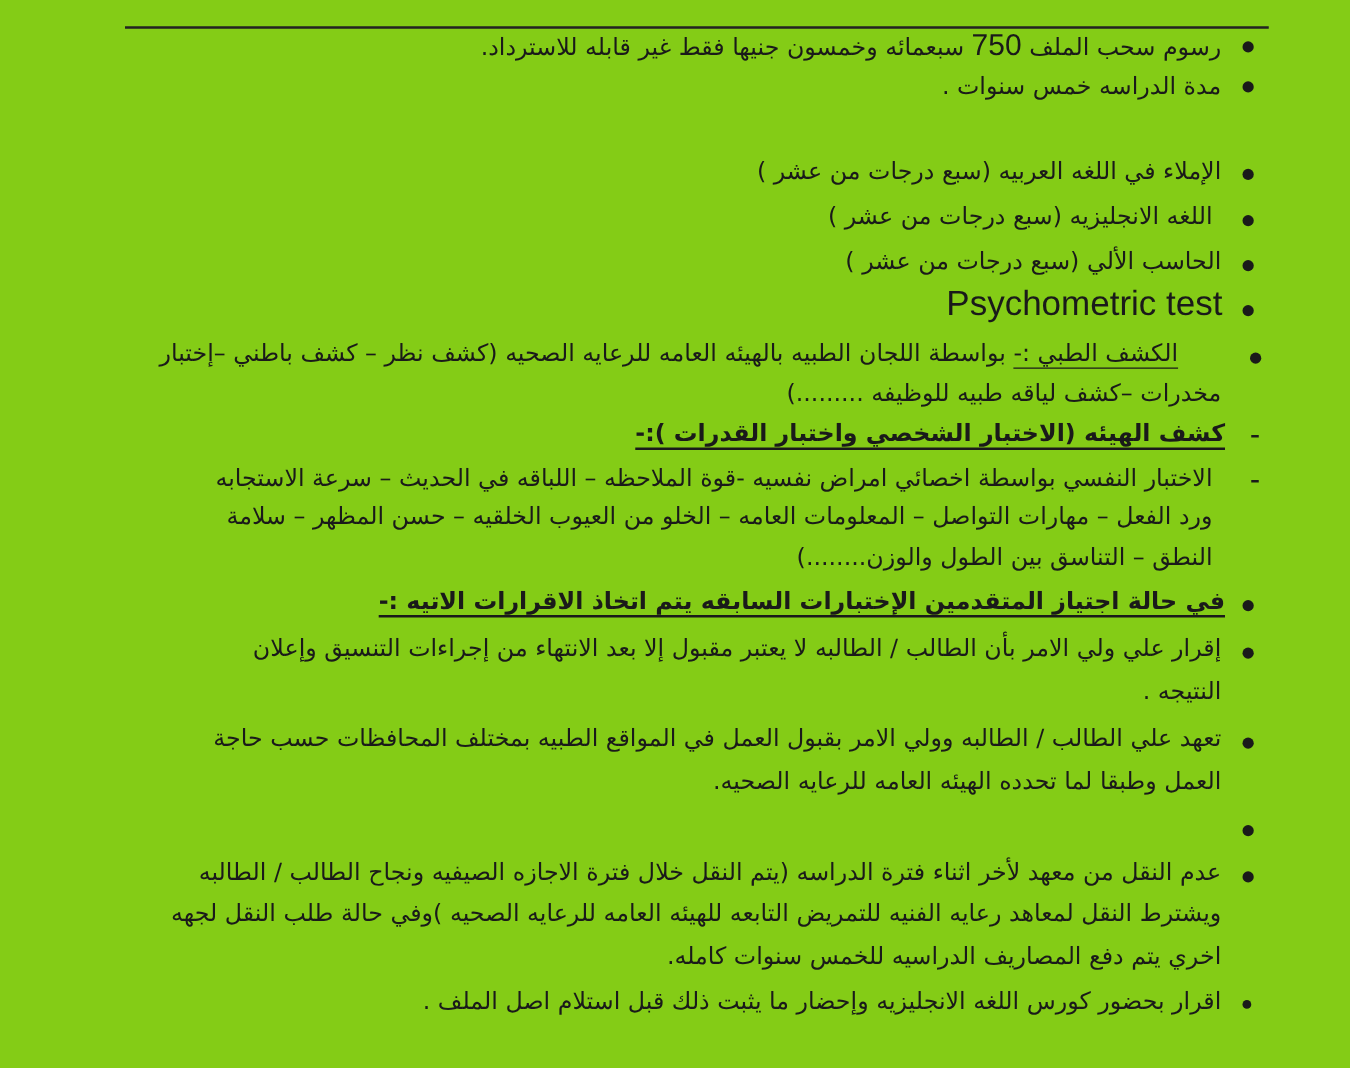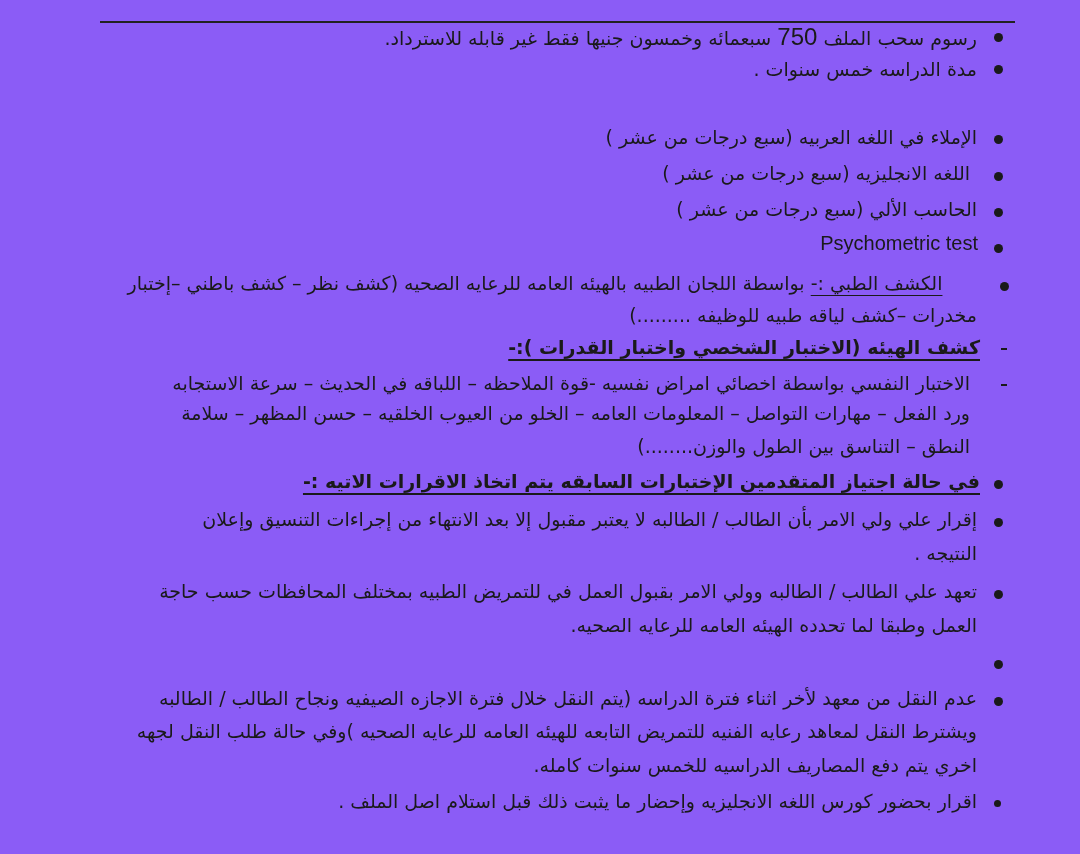--- a/index.html
+++ b/index.html
@@ -11,21 +11,21 @@
       width: 1080px;
       height: 854px;
       overflow: hidden;
       position: relative;
       color: #1a1a1a;
       font-family: "DejaVu Sans", "Liberation Sans", sans-serif;
     }
     .page {
       position: absolute;
       inset: 0;
-      background: #8b5cf6;
+      background: #84cc16;
       text-decoration: underline;
     }
     .top-rule {
       position: absolute;
       left: 100px;
       top: 21px;
       width: 915px;
       height: 2px;
       background: #222;
     }
@@ -52,21 +52,21 @@
     }
     .heading {
       font-weight: bold;
       text-decoration: underline;
       text-underline-offset: 5px;
       text-decoration-thickness: 2px;
     }
     .u { text-decoration: underline; text-underline-offset: 5px; }
     .latin {
       font-family: "Liberation Sans", sans-serif;
-      font-size: 20px;
+      font-size: 28px;
       direction: ltr;
     }
     .big-num {
       font-family: "Liberation Sans", sans-serif;
       font-size: 24px;
     }
     .justify {
       text-align: justify;
       text-align-last: right;
       white-space: normal;
@@ -118,21 +118,21 @@
   <div class="t" style="right:110px; top:431px;">النطق – التناسق بين الطول والوزن........)</div>
 
   <span class="bullet" style="left:994px; top:480px;"></span>
   <div class="t heading" style="right:100px; top:466px;">في حالة اجتياز المتقدمين الإختبارات السابقه يتم اتخاذ الاقرارات الاتيه :-</div>
 
   <span class="bullet" style="left:994px; top:518px;"></span>
   <div class="t justify" style="right:103px; top:504px; width:880px;">إقرار علي ولي الامر بأن الطالب / الطالبه لا يعتبر مقبول إلا بعد الانتهاء من إجراءات التنسيق وإعلان</div>
   <div class="t" style="right:103px; top:538px;">النتيجه .</div>
 
   <span class="bullet" style="left:994px; top:590px;"></span>
-  <div class="t justify" style="right:103px; top:576px; width:880px;">تعهد علي الطالب / الطالبه وولي الامر بقبول العمل في للتمريض الطبيه بمختلف المحافظات حسب حاجة</div>
+  <div class="t justify" style="right:103px; top:576px; width:880px;">تعهد علي الطالب / الطالبه وولي الامر بقبول العمل في المواقع الطبيه بمختلف المحافظات حسب حاجة</div>
   <div class="t" style="right:103px; top:610px;">العمل وطبقا لما تحدده الهيئه العامه للرعايه الصحيه.</div>
 
   <span class="bullet" style="left:994px; top:660px;"></span>
 
   <span class="bullet" style="left:994px; top:697px;"></span>
   <div class="t justify" style="right:103px; top:683px; width:890px;">عدم النقل من معهد لأخر اثناء فترة الدراسه (يتم النقل خلال فترة الاجازه الصيفيه ونجاح الطالب / الطالبه</div>
   <div class="t justify" style="right:103px; top:716px; width:890px;">ويشترط النقل لمعاهد رعايه الفنيه للتمريض التابعه للهيئه العامه للرعايه الصحيه )وفي حالة طلب النقل لجهه</div>
   <div class="t" style="right:103px; top:750px;text-align:center;">اخري يتم دفع المصاريف الدراسيه للخمس سنوات كامله.</div>
 
   <span class="bullet" style="left:994px; top:800px; width:7px; height:7px;"></span>

